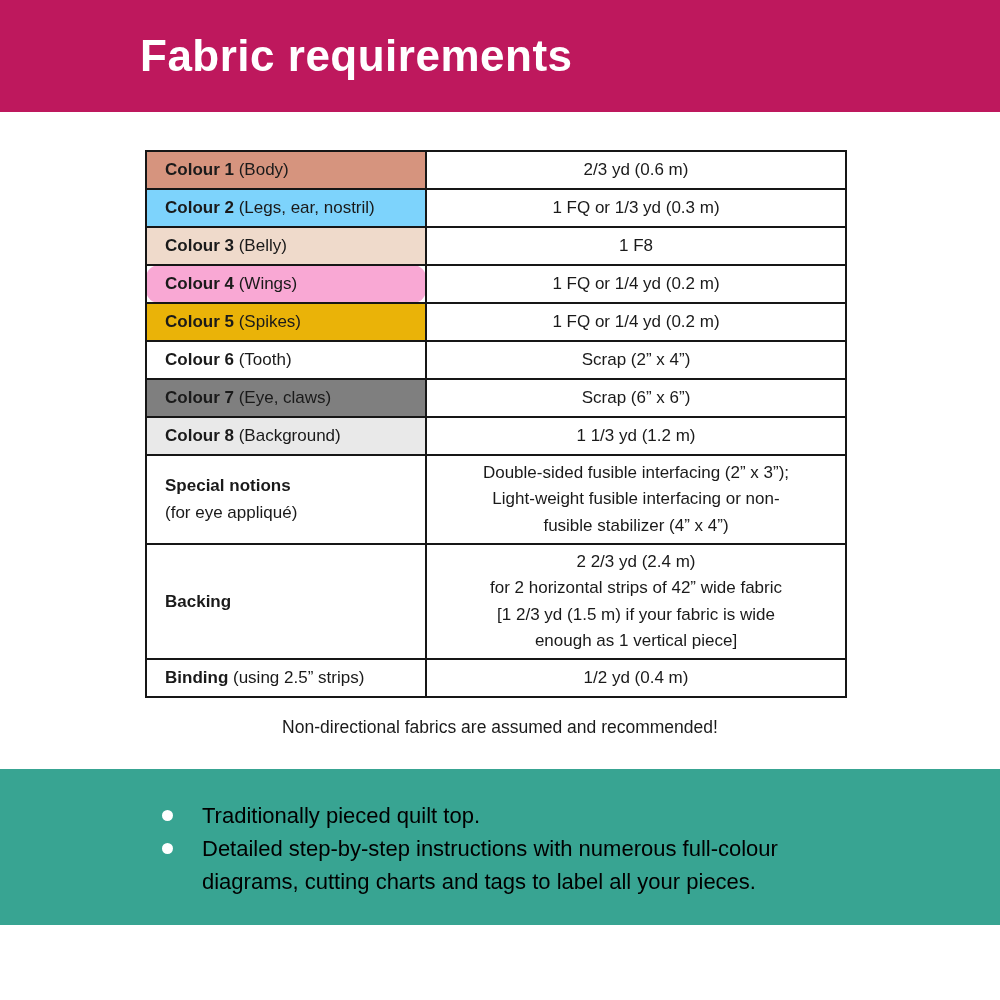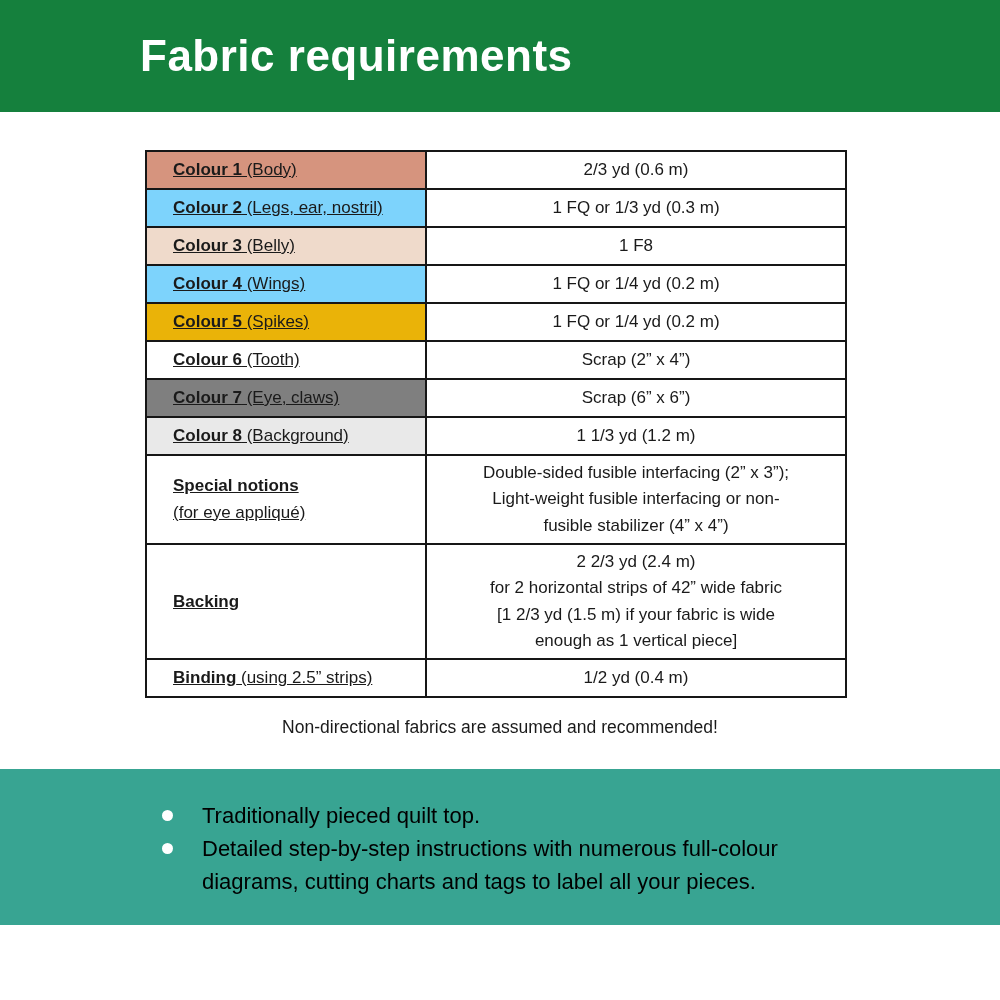--- a/index.html
+++ b/index.html
@@ -41,22 +41,21 @@
     font-size: 17px;
   }
   .fabric-table td {
     border: 2px solid #161616;
     vertical-align: middle;
     white-space: pre-line;
     line-height: 1.55;
   }
   .label-cell {
     width: 280px;
-    padding: 4px 8px 4px 26px;
-    text-decoration: underline;
+    padding: 4px 8px 4px 18px;
   }
   .label-cell b { font-weight: 700; }
   .value-cell {
     width: 420px;
     text-align: center;
     padding: 4px 6px;
   }
   tr.row-simple td { height: 38px; }
   tr.row-special td { height: 78px; }
   tr.row-backing td { height: 112px; }
@@ -121,40 +120,40 @@
     border-radius: 50%;
     border: 2.5px solid transparent;
     display: inline-block;
   }
 </style>
 </head>
 <body>
 
 <div class="page">
 
-  <header class="banner" style="background: #15803d;">
+  <header class="banner" style="background: #be185d;">
     <h1>Fabric requirements</h1>
   </header>
 
   <table class="fabric-table">
     <tbody>
       <tr class="row-simple">
         <td class="label-cell" style="background: rgb(214, 148, 126);"><b>Colour 1</b><span> (Body)</span></td>
         <td class="value-cell">2/3 yd (0.6 m)</td>
       </tr>
       <tr class="row-simple">
         <td class="label-cell" style="background: #7dd3fc;"><b>Colour 2</b><span> (Legs, ear, nostril)</span></td>
         <td class="value-cell">1 FQ or 1/3 yd (0.3 m)</td>
       </tr>
       <tr class="row-simple">
         <td class="label-cell" style="background: rgb(239, 218, 203);"><b>Colour 3</b><span> (Belly)</span></td>
         <td class="value-cell">1 F8</td>
       </tr>
       <tr class="row-simple">
-        <td class="label-cell" style="background: #7dd3fc;"><b>Colour 4</b><span> (Wings)</span></td>
+        <td class="label-cell" style="background: #f9a8d4; border-radius: 13px;"><b>Colour 4</b><span> (Wings)</span></td>
         <td class="value-cell">1 FQ or 1/4 yd (0.2 m)</td>
       </tr>
       <tr class="row-simple">
         <td class="label-cell" style="background: #eab308;"><b>Colour 5</b><span> (Spikes)</span></td>
         <td class="value-cell">1 FQ or 1/4 yd (0.2 m)</td>
       </tr>
       <tr class="row-simple">
         <td class="label-cell" style="background: rgb(255, 255, 255);"><b>Colour 6</b><span> (Tooth)</span></td>
         <td class="value-cell">Scrap (2” x 4”)</td>
       </tr>

